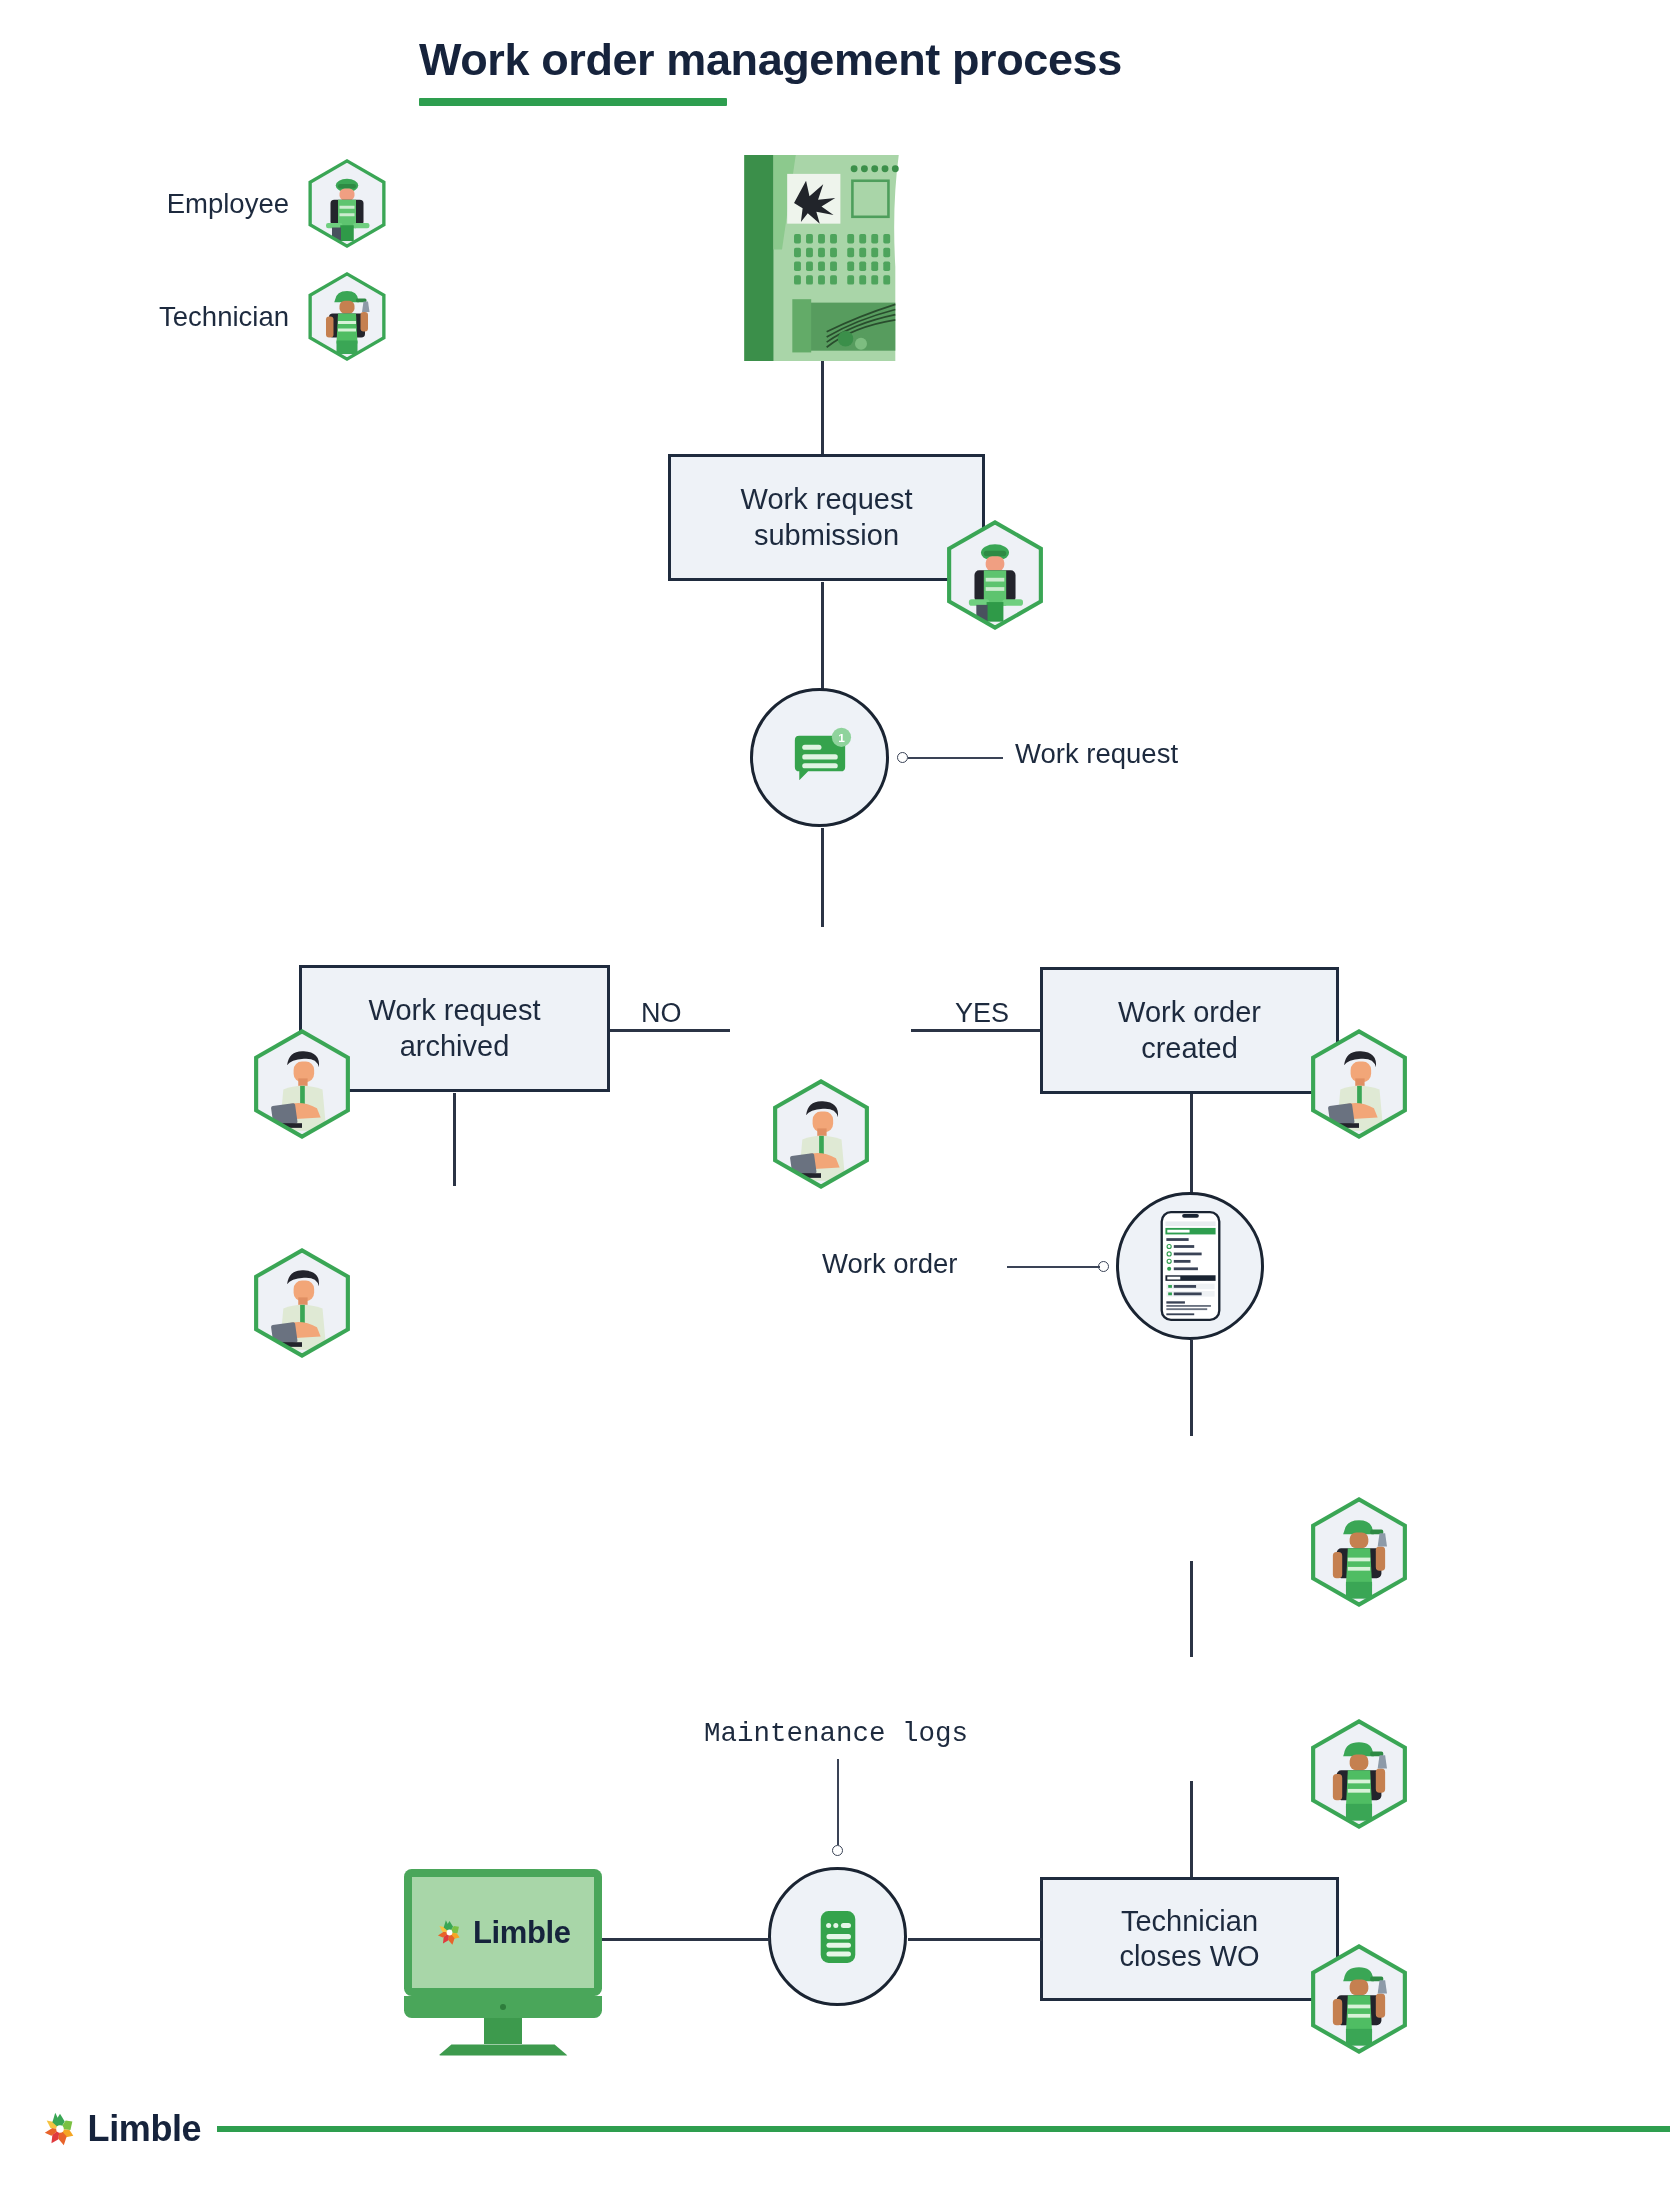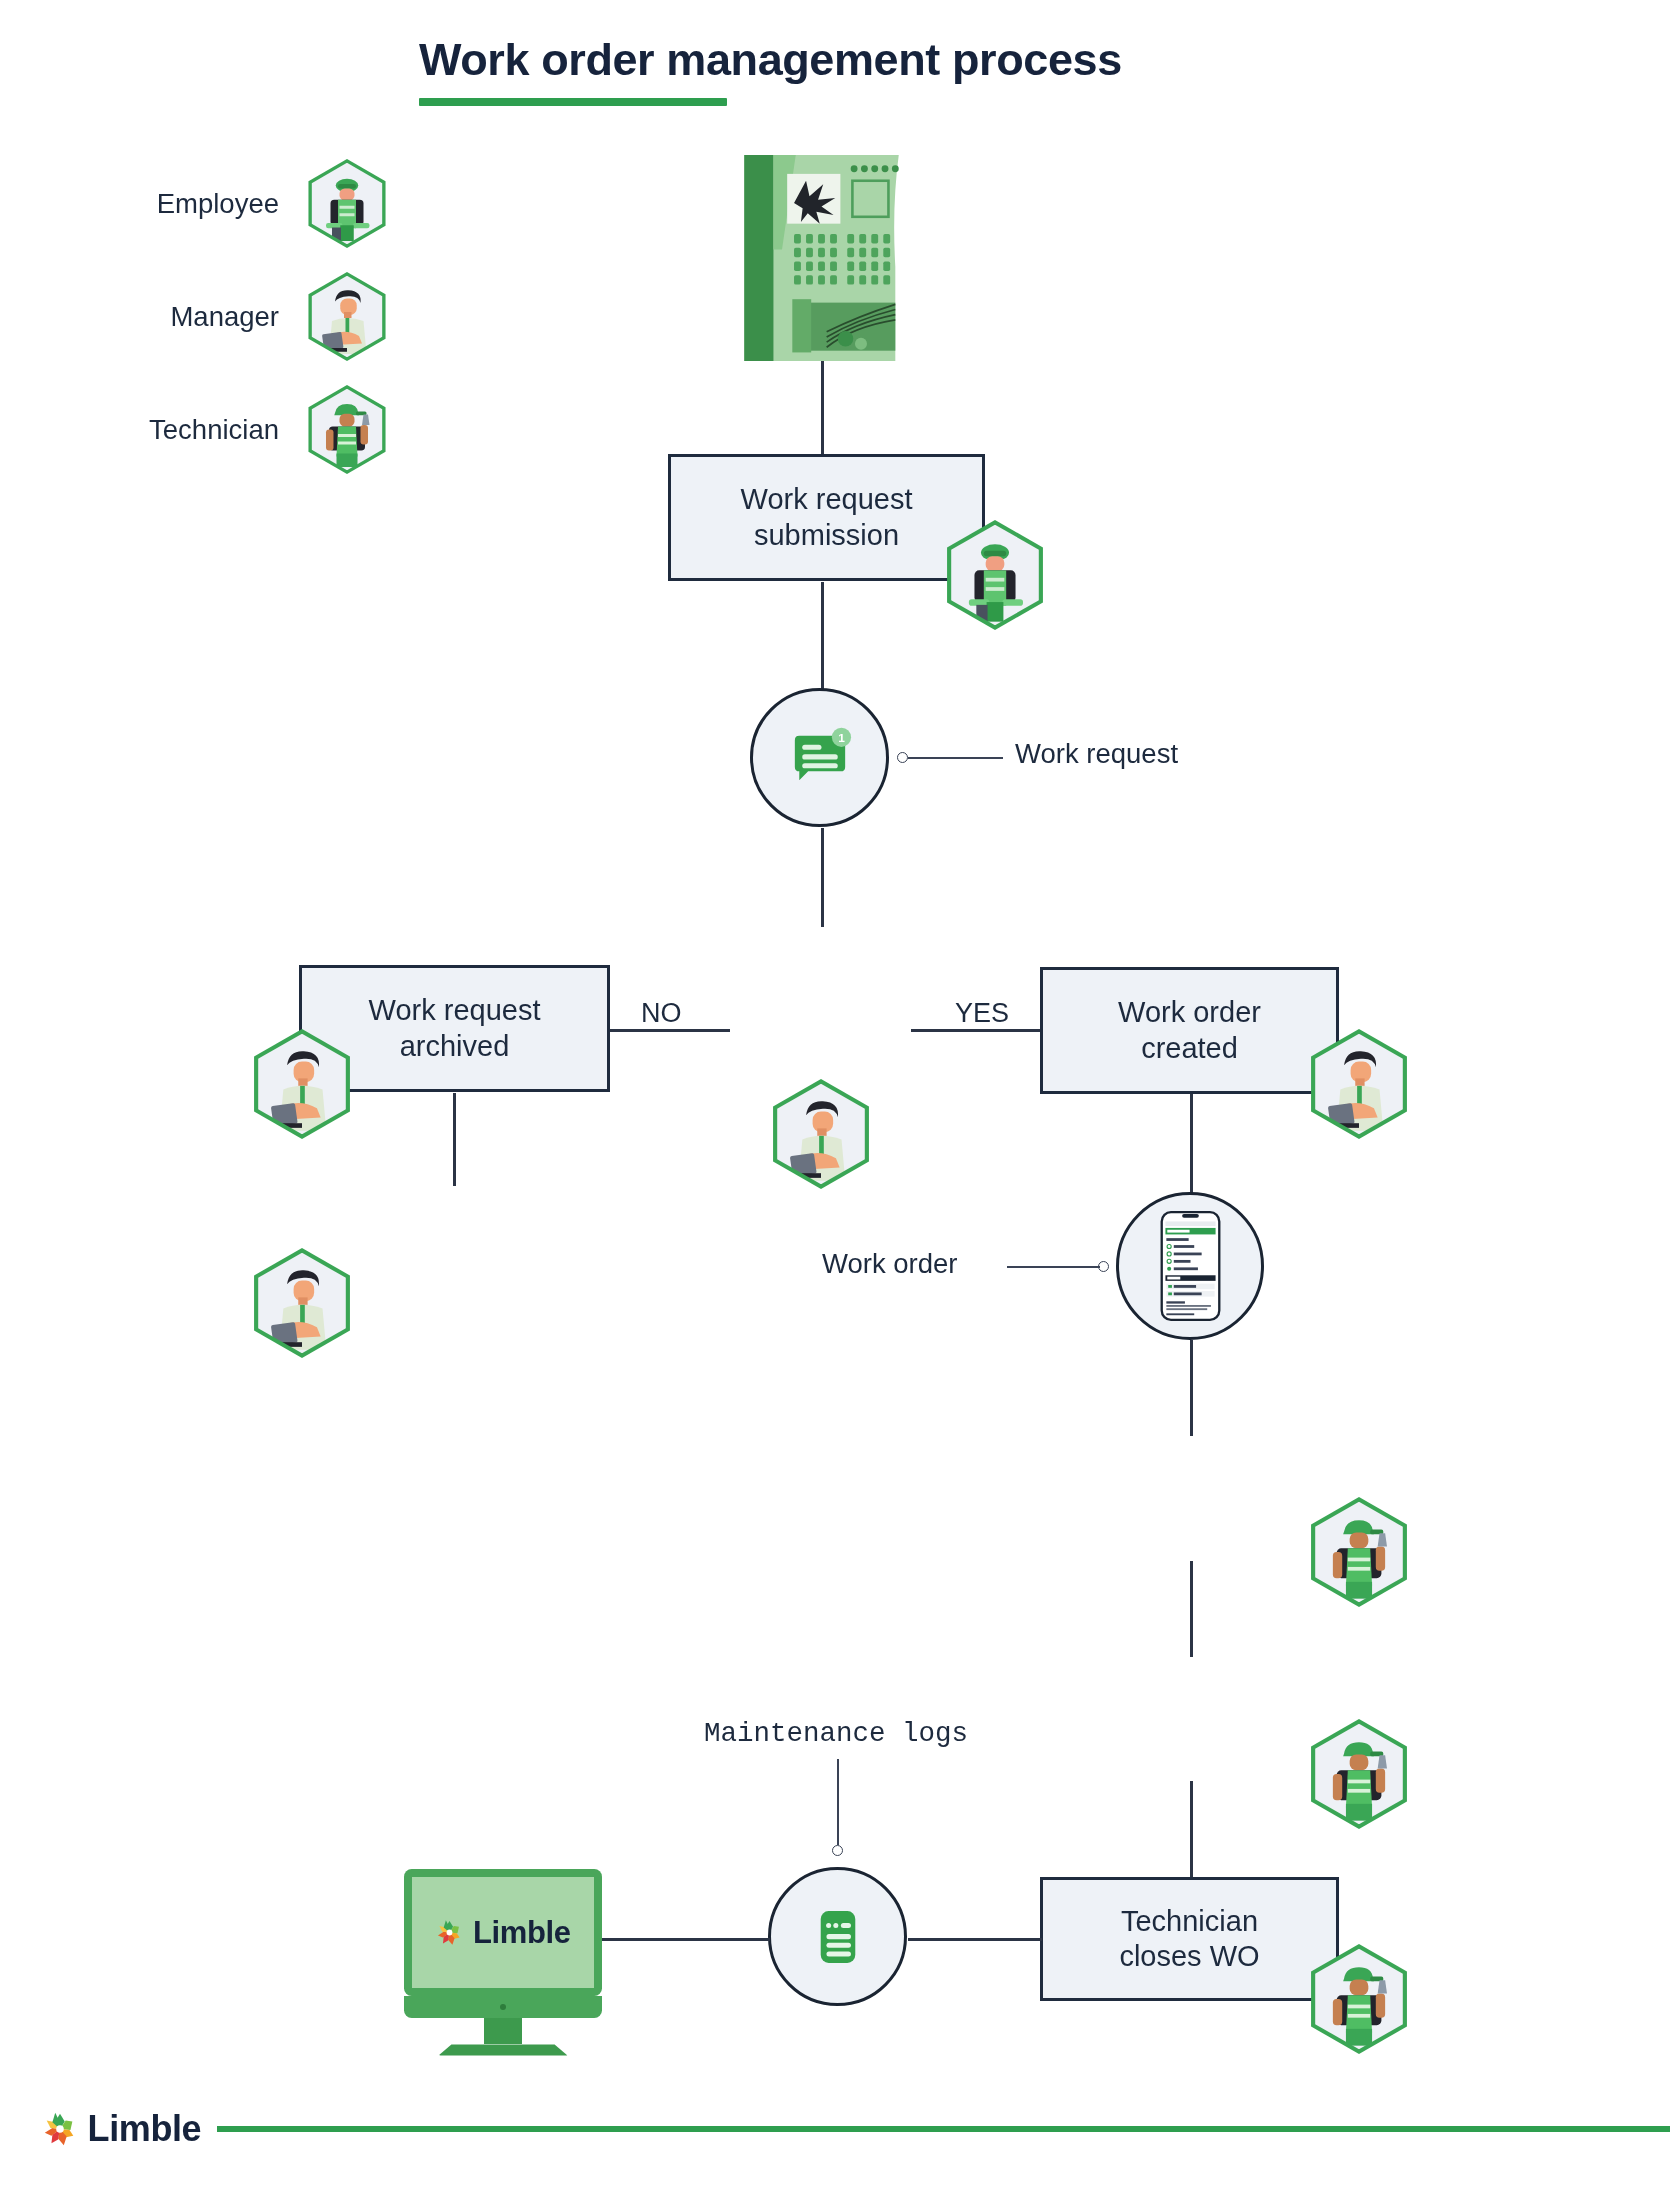--- a/index.html
+++ b/index.html
@@ -22,21 +22,21 @@
     background: #2e9e4f; border-radius: 0.9px;
   }
 
   
   .legend { position: absolute; left: 95px; top: 162px; }
   .legend-row {
     display: flex; align-items: center; justify-content: flex-end;
     width: 293px; height: 83px; margin-bottom: 30px;
   }
   .legend-label {
-    font-size: 27.5px; color: #1d2a3e; margin-right: 27px; white-space: nowrap;
+    font-size: 27.5px; color: #1d2a3e; margin-right: 17px; white-space: nowrap;
   }
 
   
   .hex {
     position: relative; width: 82px; height: 89px; flex: none;
   }
   .hex .hex-bg, .hex .hex-fg {
     position: absolute; inset: 0;
     clip-path: polygon(50% 0%, 97% 25%, 97% 75%, 50% 100%, 3% 75%, 3% 25%);
   }
@@ -182,39 +182,20 @@
             <rect x="40" y="63" width="20" height="4" fill="#cdeccf"></rect>
             <rect x="22" y="76" width="22" height="7" rx="3" fill="#6fcf7f"></rect>
             <rect x="58" y="76" width="22" height="7" rx="3" fill="#6fcf7f"></rect>
             <rect x="41" y="79" width="18" height="21" fill="#2f9a48"></rect>
             <rect x="30" y="82" width="12" height="18" fill="#49515e"></rect>
           </svg>
         </span>
       </span>
     </div>
 
-    <div class="legend-row">
-      <span class="legend-label">Manager</span>
-      <span class="hex">
-        <span class="hex-bg"></span>
-        <span class="hex-fg">
-          <svg viewBox="0 0 100 100">
-            <rect x="0" y="0" width="100" height="100" fill="#eef1f6"></rect>
-            <path d="M34 30 Q36 14 52 15 Q70 16 68 32 Q66 22 52 23 Q38 24 34 30 Z" fill="#23242c"></path>
-            <rect x="41" y="26" width="22" height="22" rx="9" fill="#f2a678"></rect>
-            <rect x="46" y="44" width="10" height="8" fill="#e08f63"></rect>
-            <path d="M30 56 Q50 48 72 56 L76 100 L26 100 Z" fill="#dfe9d4"></path>
-            <rect x="48" y="52" width="5" height="32" fill="#3aa655"></rect>
-            <path d="M30 74 Q48 66 66 76 L70 86 L34 88 Z" fill="#f2a678"></path>
-            <rect x="18" y="72" width="26" height="22" rx="2" fill="#6a7280" transform="rotate(-8 31 83)"></rect>
-            <rect x="16" y="92" width="34" height="5" fill="#23242c"></rect>
-          </svg>
-        </span>
-      </span>
-    </div>
 
     <div class="legend-row">
       <span class="legend-label">Technician</span>
       <span class="hex">
         <span class="hex-bg"></span>
         <span class="hex-fg">
           <svg viewBox="0 0 100 100">
             <rect x="0" y="0" width="100" height="100" fill="#eef1f6"></rect>
             <path d="M34 28 Q36 16 50 16 Q64 16 65 28 L66 31 L33 31 Z" fill="#3aa655"></path>
             <rect x="62" y="26" width="14" height="5" rx="2" fill="#2e8a44"></rect>

